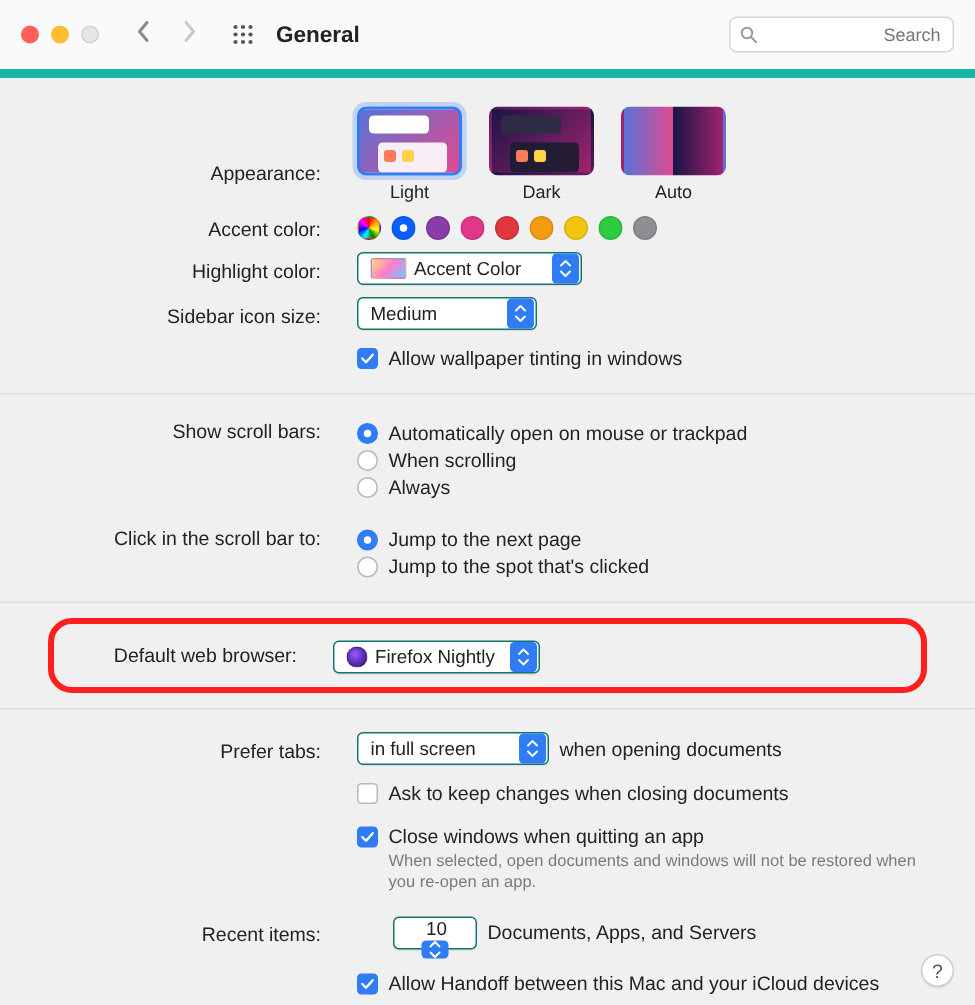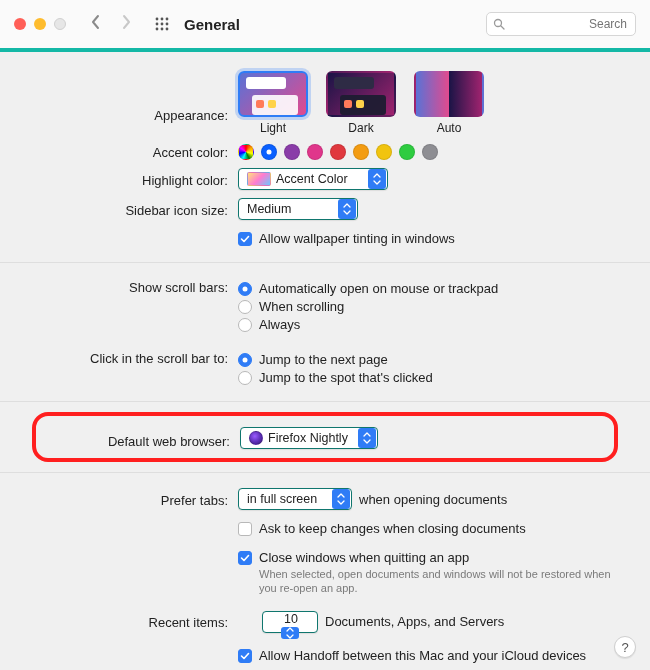--- a/index.html
+++ b/index.html
@@ -11,21 +11,21 @@
     font-family: -apple-system, "Helvetica Neue", Arial, sans-serif;
     font-size: 13px;
     color: #222;
     overflow: hidden;
     position: relative;
   }
   
   .toolbar {
     height: 52px;
     background: #fafafa;
-    border-bottom: 4px solid #14b8a6;
+    border-bottom: 6px solid #14b8a6;
     display: flex;
     align-items: center;
     padding: 0 14px;
     gap: 10px;
   }
   .traffic { display: flex; gap: 8px; margin-right: 10px; }
   .traffic span { width: 12px; height: 12px; border-radius: 50%; display: block; }
   .tl-close { background: #ff5f57; }
   .tl-min { background: #febc2e; }
   .tl-max { background: #e6e6e6; border:1px solid #d0d0d0; }
@@ -45,21 +45,21 @@
   
   .pane { padding: 14px 0 0 0; }
   .row {
     display: flex;
     align-items: flex-start;
     padding: 3px 20px;
   }
   .labelcol {
     width: 218px;
     text-align: right;
-    padding-right: 10px;
+    padding-right: 24px;
     padding-top: 4px;
     color: #222;
     flex-shrink: 0;
   }
   .ctrlcol { flex: 1; padding-top: 2px; }
   .sep { height: 1px; background: #dedede; margin: 10px 0; }
   .smallhelp { font-size: 11px; color: #7a7a7a; line-height: 1.3; margin-top:2px; max-width: 360px; }
 
   
   .thumbrow { display:flex; gap: 18px; }
@@ -329,21 +329,21 @@
       <div class="radio">
         <span class="ring"></span>
           <label>Jump to the spot that's clicked</label>
       </div>
     </div>
   </div>
 
   <div class="sep"></div>
 
   <div class="hilite">
-    <div class="row" style="align-items:flex-end;margin-left:18px;">
+    <div class="row" style="align-items:flex-start;">
       <div class="labelcol">Default web browser:</div>
       <div class="ctrlcol">
         <div class="popup" style="width:138px;">
           <span class="plabel">
             <span class="ff-icon"></span>
             <span>Firefox Nightly</span>
           </span>
           <span style="flex:1"></span>
           <span class="stepper">
             <svg width="8" height="12" viewBox="0 0 8 12">
@@ -353,21 +353,21 @@
         </div>
       </div>
     </div>
   </div>
 
   <div class="sep"></div>
 
   <div class="row" style="align-items:center;">
     <div class="labelcol">Prefer tabs:</div>
     <div class="ctrlcol inline">
-      <div class="popup" style="width:114px;">
+      <div class="popup" style="width:128px;">
         <span class="plabel">in full screen</span>
         <span style="flex:1"></span>
         <span class="stepper">
           <svg width="8" height="12" viewBox="0 0 8 12">
               <path d="M1 4 L4 1 L7 4 M1 8 L4 11 L7 8" stroke="#fff" stroke-width="1.3" fill="none" stroke-linecap="round" stroke-linejoin="round"></path>
             </svg>
         </span>
       </div>
       <span>when opening documents</span>
     </div>

